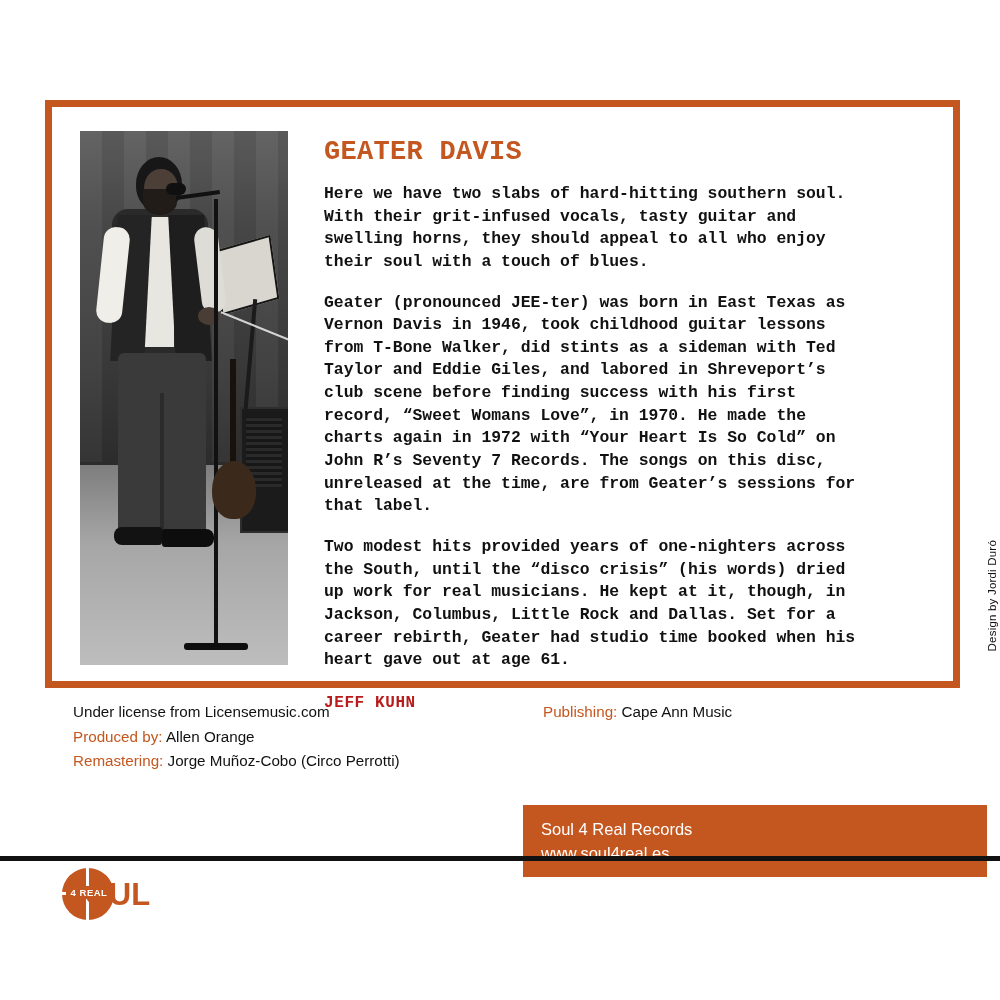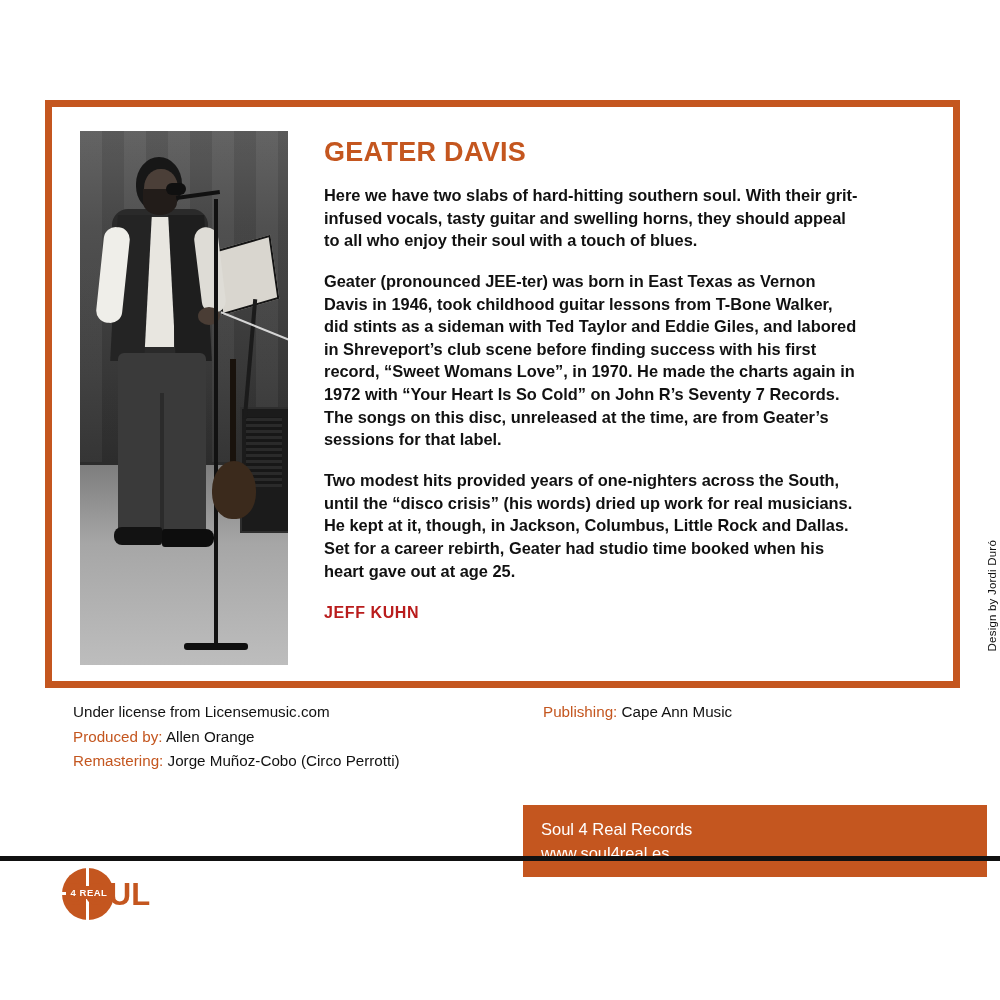--- a/index.html
+++ b/index.html
@@ -165,20 +165,21 @@
   
   .ph-cable {
     position:absolute; left:138px; top:196px; width:84px; height:2px;
     background:#efefef; transform:rotate(22deg); opacity:.85;
   }
 
   
   .text-col {
     flex: 1 1 auto;
     padding-top: 6px;
+    font-family: Liberation Mono, monospace;
   }
   .artist-title {
     color: #C4561F;
     font-size: 27px;
     font-weight: bold;
     letter-spacing: .3px;
     margin: 0 0 16px 0;
   }
   .body-p {
     font-size: 16.4px;
@@ -322,21 +323,21 @@
         <div class="ph-guitar-neck"></div>
         <div class="ph-guitar-body"></div>
         <div class="ph-cable"></div>
       </div>
     </div>
 
     <div class="text-col">
       <h1 class="artist-title">GEATER DAVIS</h1>
       <p class="body-p">Here we have two slabs of hard-hitting southern soul. With their grit-infused vocals, tasty guitar and swelling horns, they should appeal to all who enjoy their soul with a touch of blues.</p>
       <p class="body-p">Geater (pronounced JEE-ter) was born in East Texas as Vernon Davis in 1946, took childhood guitar lessons from T-Bone Walker, did stints as a sideman with Ted Taylor and Eddie Giles, and labored in Shreveport’s club scene before finding success with his first record, “Sweet Womans Love”, in 1970. He made the charts again in 1972 with “Your Heart Is So Cold” on John R’s Seventy 7 Records. The songs on this disc, unreleased at the time, are from Geater’s sessions for that label.</p>
-      <p class="body-p">Two modest hits provided years of one-nighters across the South, until the “disco crisis” (his words) dried up work for real musicians. He kept at it, though, in Jackson, Columbus, Little Rock and Dallas. Set for a career rebirth, Geater had studio time booked when his heart gave out at age 25.</p>
+      <p class="body-p">Two modest hits provided years of one-nighters across the South, until the “disco crisis” (his words) dried up work for real musicians. He kept at it, though, in Jackson, Columbus, Little Rock and Dallas. Set for a career rebirth, Geater had studio time booked when his heart gave out at age 61.</p>
       <div class="byline">JEFF KUHN</div>
     </div>
 
   </div>
 </div>
 
 <div class="design-credit">Design by Jordi Duró</div>
 
 <div class="credits">
   <div class="credits-left">

